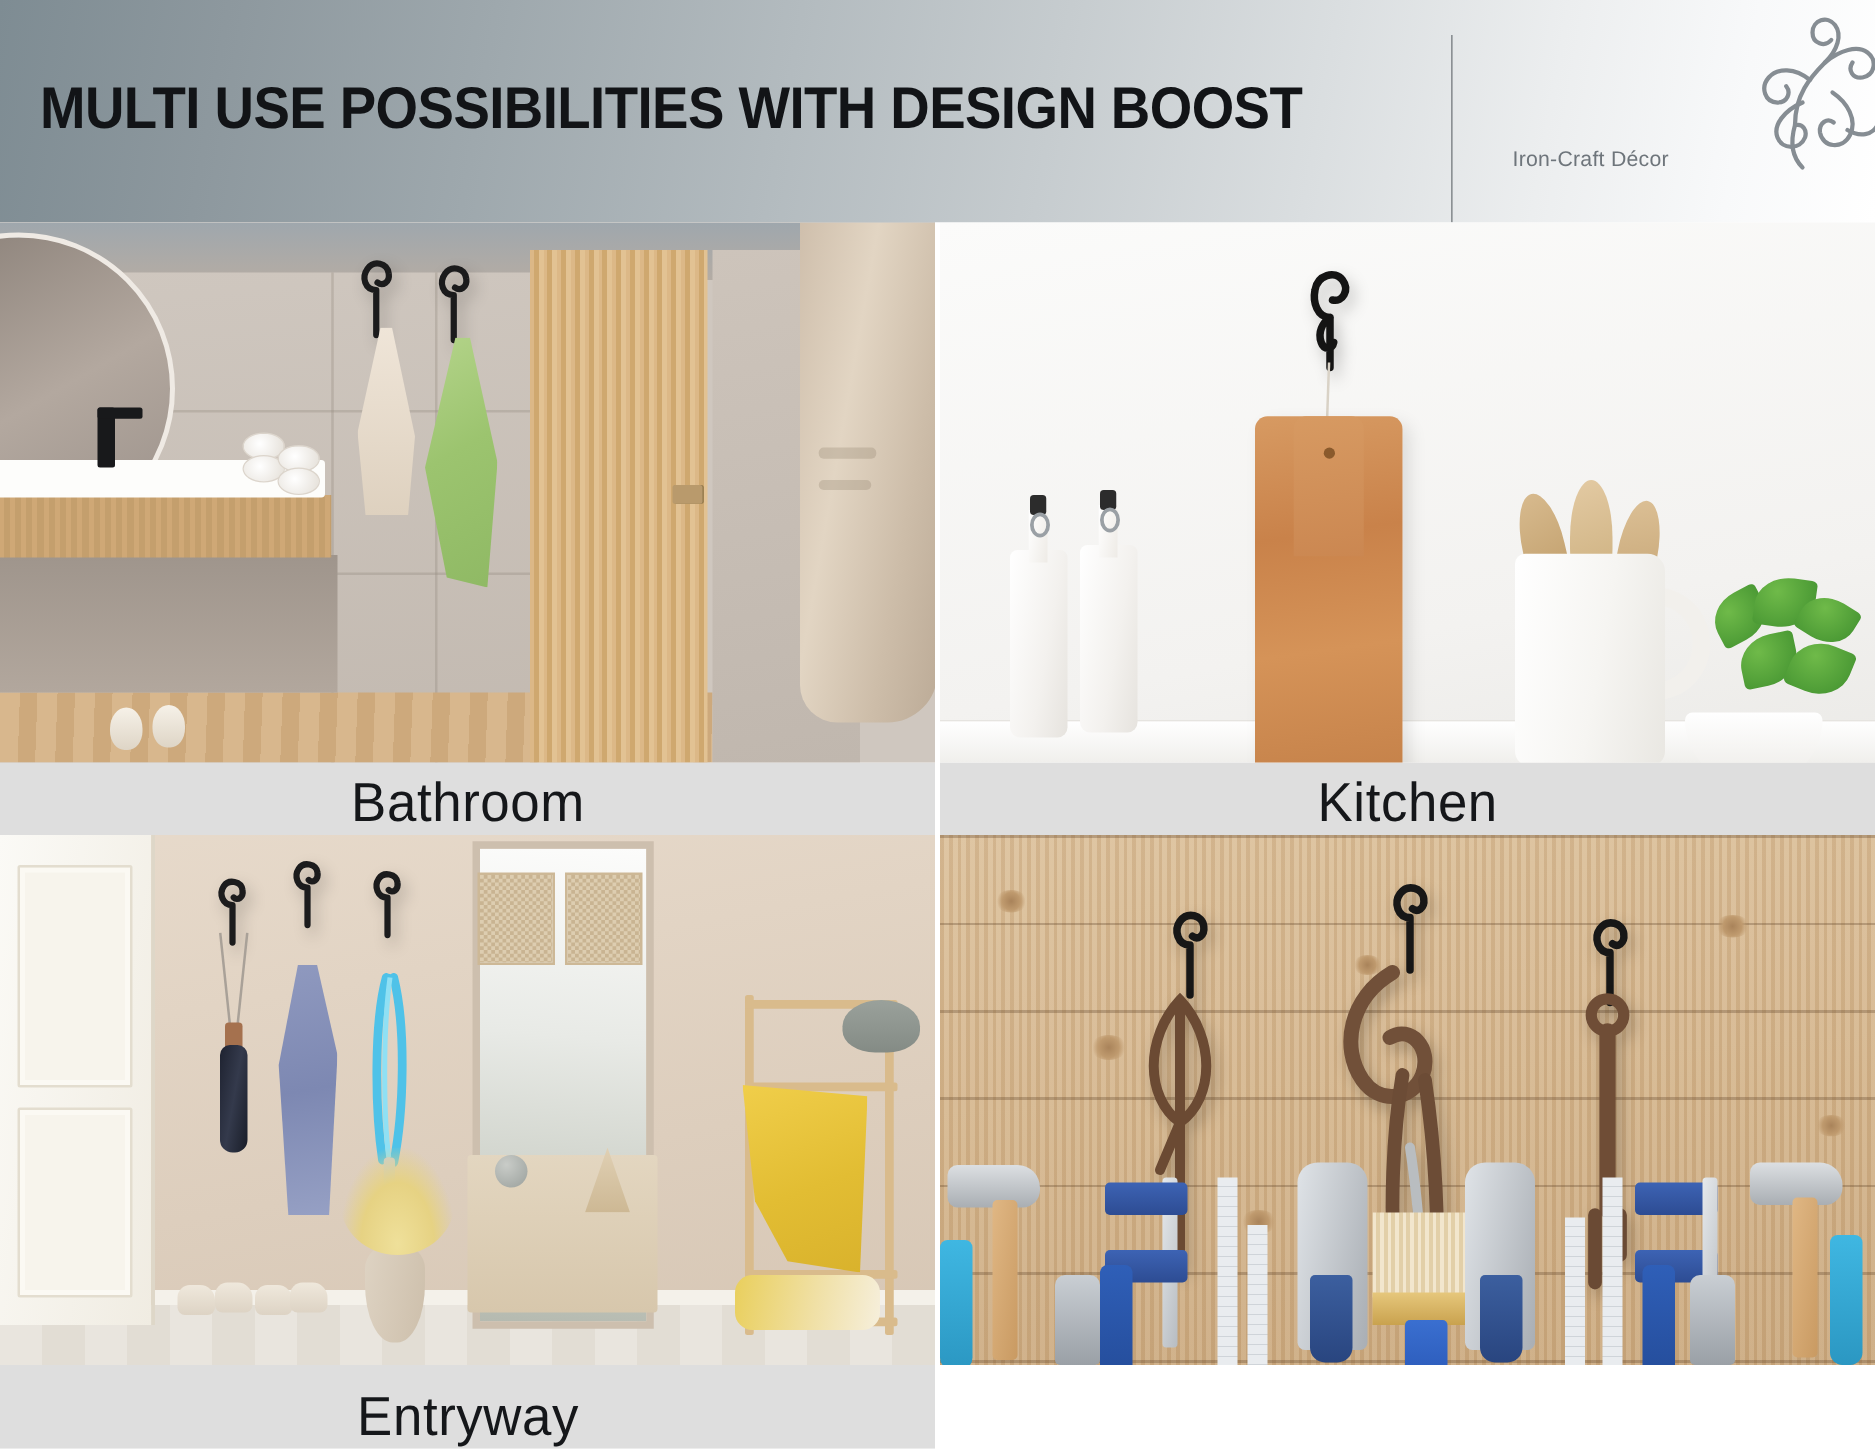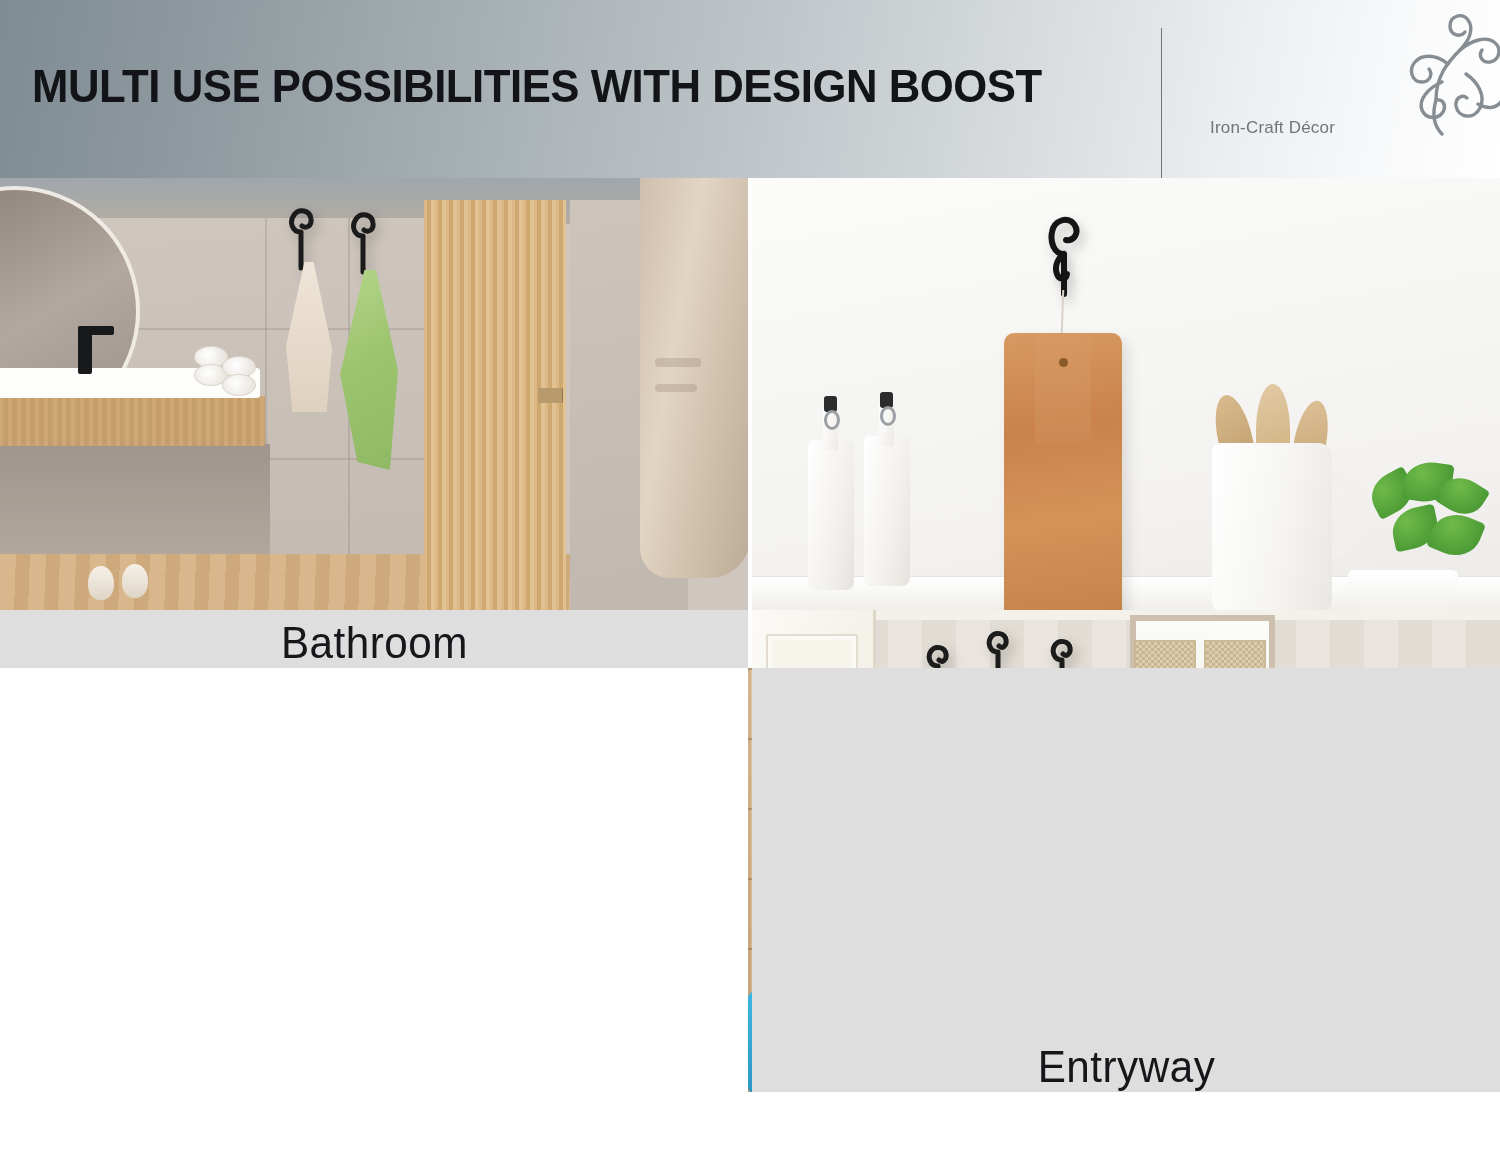--- a/index.html
+++ b/index.html
@@ -326,20 +326,23 @@
       <div class="basil-leaf abs" style="left:688px;top:300px;width:44px;height:36px;transform:rotate(32deg);"></div>
       <div class="basil-leaf abs" style="left:640px;top:330px;width:46px;height:40px;transform:rotate(-12deg);"></div>
       <div class="basil-leaf abs" style="left:680px;top:336px;width:48px;height:42px;transform:rotate(22deg);"></div>
       <div class="mortar"></div>
     </div>
 
     <div class="caption-band">
       <span class="caption-text">Bathroom</span>
     </div>
     <div class="vdivider"></div>
+    <div class="caption-band">
+      <span class="caption-text">Kitchen</span>
+    </div>
 
     <div class="cell entry">
       <div class="e-floor"></div>
       <div class="e-baseboard"></div>
       <div class="e-door"></div>
       <div class="e-door-panel abs" style="left:14px;top:24px;width:92px;height:178px;"></div>
       <div class="e-door-panel abs" style="left:14px;top:218px;width:92px;height:152px;"></div>
 
       <div class="e-mirror"></div>
 

